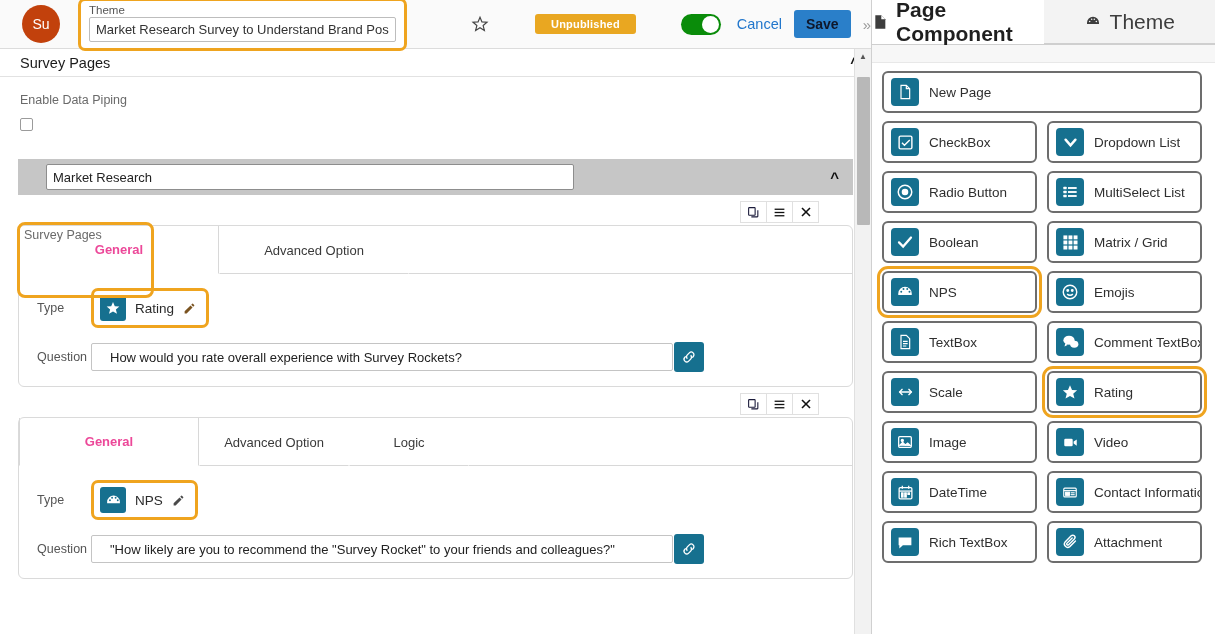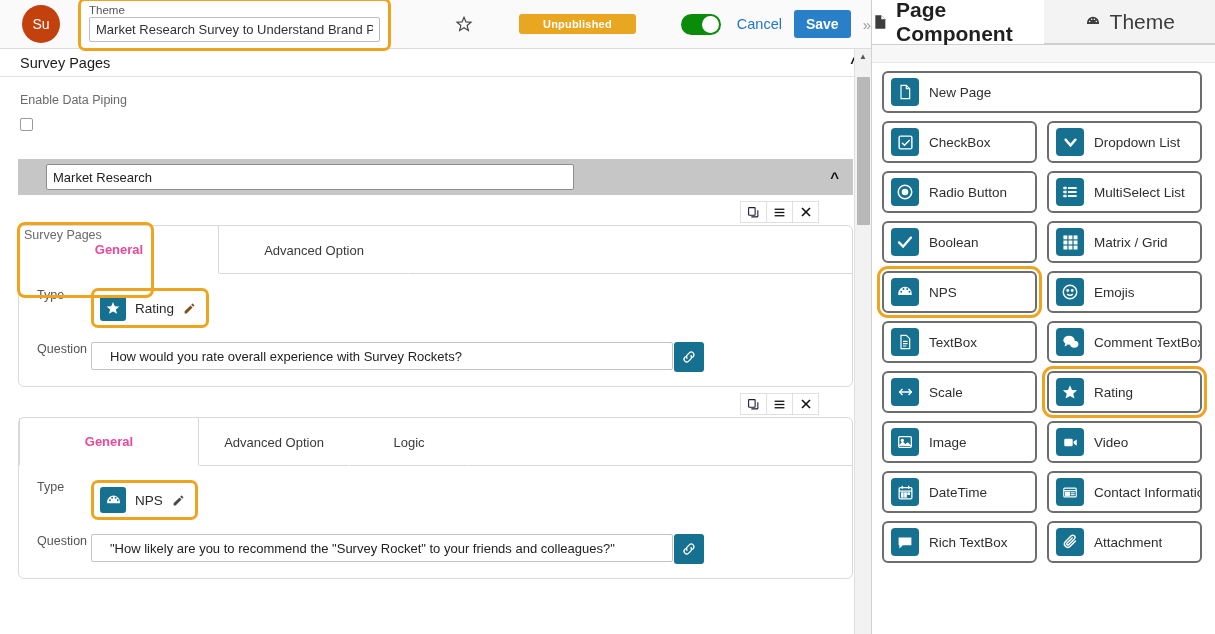--- a/index.html
+++ b/index.html
@@ -36,33 +36,33 @@
   .title-label { font-size: 11.5px; color: #555; line-height: 14px; }
   .title-input {
     width: 100%; height: 25px; border: 1px solid #bdbdbd; border-radius: 2px;
     font-size: 13px; padding: 2px 6px; color: #333;
     font-family: "Liberation Sans", sans-serif; background: #fff; outline: none;
   }
   .topbar-right { display: flex; align-items: center; margin-left: 60px; gap: 0; }
   .star-btn { width: 26px; height: 26px; display: flex; align-items: center; justify-content: center; cursor: pointer; }
   .badge-unpub {
     background: #e9a721; color: #ffffff; font-size: 11px; font-weight: bold;
-    border-radius: 3px; padding: 4px 24px; margin-left: 42px; letter-spacing: .2px;
+    border-radius: 3px; padding: 4px 16px; margin-left: 42px; letter-spacing: .2px;
   }
   .toggle {
     width: 40px; height: 21px; border-radius: 11px; background: #0a8c0a;
     position: relative; margin-left: 45px; cursor: pointer;
   }
   .toggle .knob {
     position: absolute; right: 2px; top: 2px; width: 17px; height: 17px;
     border-radius: 50%; background: #ffffff;
   }
   .link-cancel { color: #2277cc; font-size: 14.5px; margin-left: 16px; cursor: pointer; }
   .btn-save {
-    background: #2a7fc9; color: #ffffff; font-size: 14px; font-weight: bold;
+    background: #2a7fc9; color: #0f172a; font-size: 14px; font-weight: bold;
     border: none; border-radius: 3px; padding: 6px 12px; margin-left: 12px; cursor: pointer;
     font-family: "Liberation Sans", sans-serif;
     text-align: center;
   }
   .chev-right { color: #9a9a9a; font-size: 15px; margin-left: 12px; cursor: pointer; }
 
   
   .section-head {
     height: 28px; display: flex; align-items: center; justify-content: space-between;
     padding: 0 12px 0 20px; border-bottom: 1px solid #e2e2e2; background: #ffffff;
@@ -119,21 +119,21 @@
     height: 48px; display: flex; align-items: center; justify-content: center;
     font-size: 13px; cursor: pointer; color: #3a3a3a;
     border: 1px solid transparent; border-bottom: 1px solid #d8d8d8;
   }
   .tab.active {
     font-weight: bold; color: #ec4899;
     border: 1px solid #d8d8d8; border-bottom-color: #ffffff; border-top: none;
     border-radius: 0 0 0 0;
   }
   .tabs-filler { flex: 1; border-bottom: 1px solid #d8d8d8; }
-  .row { display: flex; align-items: flex-start; padding-left: 18px; }
+  .row { display: flex; align-items: center; padding-left: 18px; }
   .row .rlbl { font-size: 12.5px; color: #555; width: 54px; flex: 0 0 auto; }
   .type-chip-outline {
     border: 3px solid #efa41f; border-radius: 7px; padding: 4px 10px 4px 6px;
     display: inline-flex; align-items: center; gap: 9px; background: #fff;
   }
   .ticon {
     width: 26px; height: 26px; background: #16708f; border-radius: 3px;
     display: flex; align-items: center; justify-content: center; color: #fff;
   }
   .ttext { font-size: 13.5px; color: #2b2b2b; }

